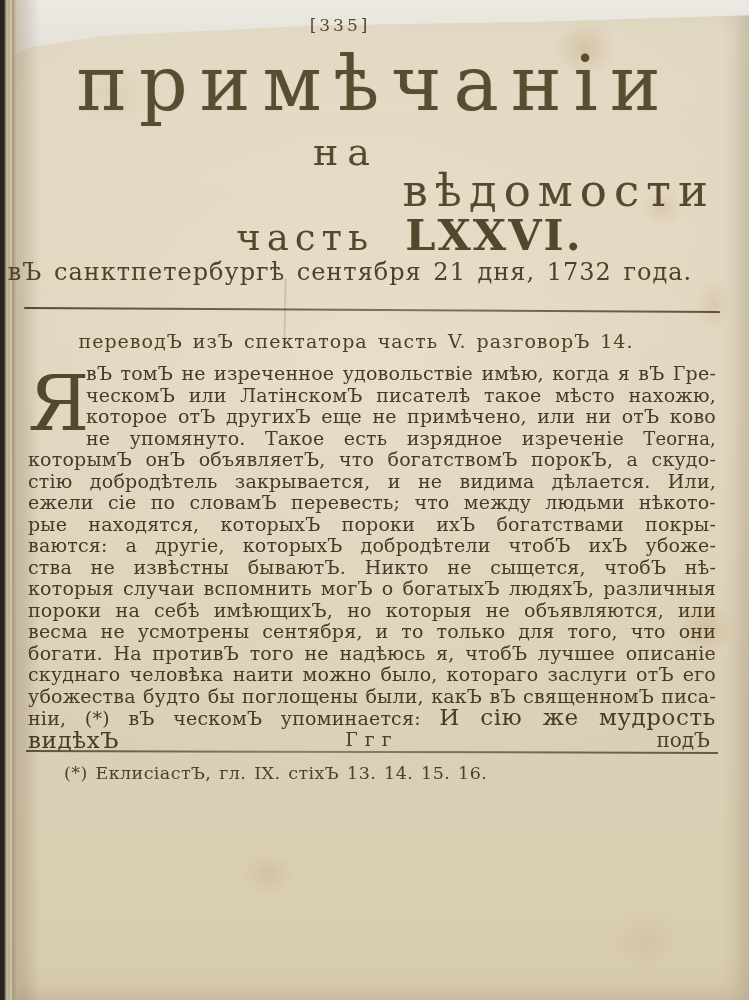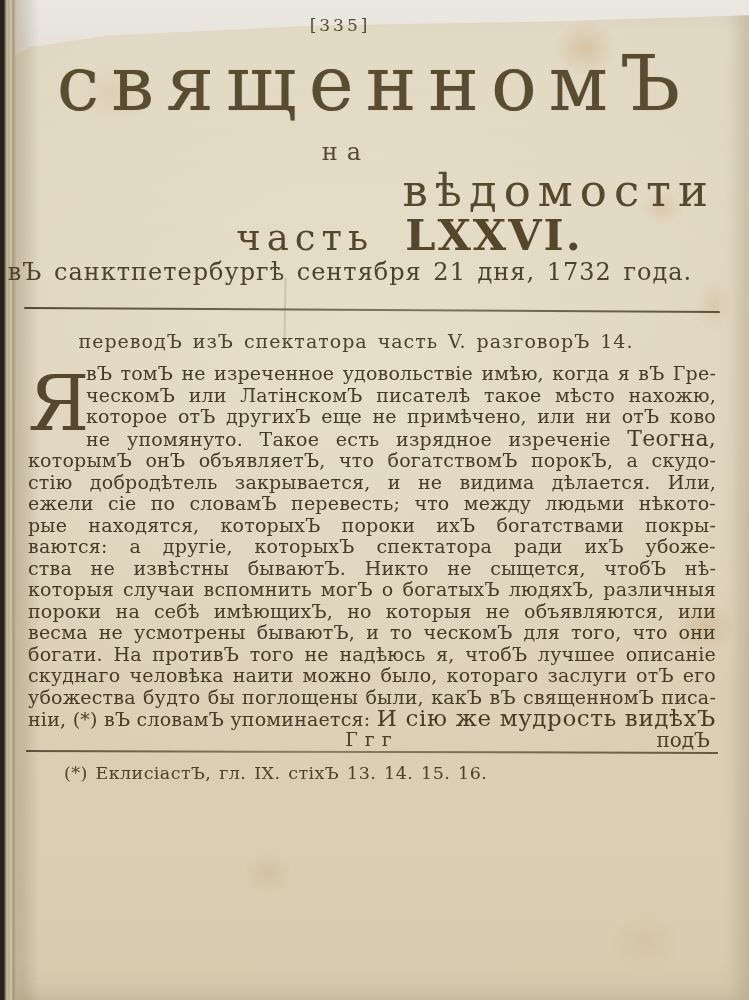--- a/index.html
+++ b/index.html
@@ -34,40 +34,40 @@
   .crease{position:absolute;left:284px;top:278px;width:2px;height:64px;
     background:rgba(100,85,60,.18);transform:rotate(1deg);}
   
   .ink{color:#4b4029;}
   .folio{position:absolute;left:0;top:15px;width:680px;text-align:center;
     font-size:17px;letter-spacing:3px;color:#564a31;}
   .title{position:absolute;left:0;top:44px;width:749px;text-align:center;
     font-size:76px;line-height:80px;letter-spacing:12px;color:#5a4c31;
     text-shadow:0 0 1px rgba(90,76,49,.35);}
   .sub-na{position:absolute;left:0;top:134px;width:692px;text-align:center;
-    font-size:24px;line-height:36px;letter-spacing:9px;color:#57492e;}
+    font-size:38px;line-height:36px;letter-spacing:9px;color:#57492e;}
   .sub-ved{position:absolute;left:0;top:168px;width:715px;text-align:right;
     font-size:45px;line-height:46px;letter-spacing:7px;color:#57492e;}
   .part-row{position:absolute;left:0;top:210px;width:749px;text-align:center;color:#55472c;margin-left:35px;}
   .part-label{font-size:37px;letter-spacing:6px;vertical-align:baseline;}
   .part-number{font-size:43px;font-weight:bold;letter-spacing:2px;margin-left:26px;}
   .dateline{position:absolute;left:0;top:258px;width:700px;text-align:center;
     font-size:24px;letter-spacing:1px;word-spacing:3px;color:#4e422a;}
   .rule-main{position:absolute;left:24px;top:309px;width:696px;height:2px;
     background:linear-gradient(90deg,rgba(70,60,40,.9),rgba(70,60,40,.65) 55%,rgba(70,60,40,.85));
     transform:rotate(.35deg);border-radius:1px;}
   .section-heading{position:absolute;left:0;top:330px;width:712px;text-align:center;
     font-size:19px;letter-spacing:1px;word-spacing:3px;color:#4c4129;}
   
   .bodytext{position:absolute;left:28px;top:363px;width:688px;
     font-size:19px;line-height:21.5px;color:#463b26;letter-spacing:.2px;}
   .dropcap{float:left;width:58px;height:86px;font-size:76px;line-height:82px;
     color:#55482e;text-align:left;}
   .line{text-align:justify;text-align-last:justify;}
-  .name-big{font-size:22px;}
+  .name-big{font-size:18px;}
   .quote-big{font-size:23px;letter-spacing:.6px;}
   .sig-row{position:absolute;left:28px;top:728px;width:688px;height:22px;
     font-size:19px;color:#4b4029;}
   .sig-mark{position:absolute;left:0;width:100%;text-align:center;letter-spacing:7px;}
   .catchword{position:absolute;right:6px;top:0;font-size:20px;}
   .rule-foot{position:absolute;left:26px;top:751px;width:692px;height:2px;
     background:linear-gradient(90deg,rgba(70,60,40,.85),rgba(70,60,40,.55) 40%,rgba(70,60,40,.8));
     transform:rotate(.15deg);}
   .footnote{position:absolute;left:64px;top:763px;width:620px;
     font-size:17.5px;color:#4c4129;letter-spacing:.4px;word-spacing:2px;}
@@ -76,21 +76,21 @@
 <body>
 
 <div class="stage">
   <div class="paper"></div>
   <div class="top-edge"></div>
   <div class="gutter"></div>
   <div class="crease"></div>
 
   <div class="folio ink">[335]</div>
 
-  <div class="title">священномЪ</div>
+  <div class="title">примѣчанiи</div>
 
   <div class="sub-na">на</div>
 
   <div class="sub-ved">вѣдомости</div>
 
   <div class="part-row">
     <span class="part-label">часть</span>
     <span class="part-number">LXXVI.</span>
   </div>
 
@@ -103,29 +103,29 @@
   <div class="bodytext">
     <div class="dropcap">Я</div>
     <div class="line">вЪ томЪ не изреченное удовольствiе имѣю, когда я вЪ Гре-</div>
     <div class="line">ческомЪ или ЛатiнскомЪ писателѣ такое мѣсто нахожю,</div>
     <div class="line">которое отЪ другихЪ еще не примѣчено, или ни отЪ ково</div>
     <div class="line"><span>не упомянуто. Такое есть изрядное изреченiе </span><span class="name-big">Теогна,</span></div>
     <div class="line">которымЪ онЪ объявляетЪ, что богатствомЪ порокЪ, а скудо-</div>
     <div class="line">стiю добродѣтель закрывается, и не видима дѣлается. Или,</div>
     <div class="line">ежели сiе по словамЪ перевесть; что между людьми нѣкото-</div>
     <div class="line">рые находятся, которыхЪ пороки ихЪ богатствами покры-</div>
-    <div class="line">ваются: а другiе, которыхЪ спектатора ради ихЪ убоже-</div>
+    <div class="line">ваются: а другiе, которыхЪ добродѣтели чтобЪ ихЪ убоже-</div>
     <div class="line">ства не извѣстны бываютЪ. Никто не сыщется, чтобЪ нѣ-</div>
     <div class="line">которыя случаи вспомнить могЪ о богатыхЪ людяхЪ, различныя</div>
     <div class="line">пороки на себѣ имѣющихЪ, но которыя не объявляются, или</div>
-    <div class="line">весма не усмотрены бываютЪ, и то ческомЪ для того, что они</div>
+    <div class="line">весма не усмотрены сентября, и то только для того, что они</div>
     <div class="line">богати. На противЪ того не надѣюсь я, чтобЪ лучшее описанiе</div>
     <div class="line">скуднаго человѣка наити можно было, котораго заслуги отЪ его</div>
     <div class="line">убожества будто бы поглощены были, какЪ вЪ священномЪ писа-</div>
-    <div class="line"><span>нiи, (*) вЪ словамЪ упоминается: </span><span class="quote-big">И сiю же мудрость видѣхЪ</span></div>
+    <div class="line"><span>нiи, (*) вЪ ческомЪ упоминается: </span><span class="quote-big">И сiю же мудрость видѣхЪ</span></div>
   </div>
 
   <div class="sig-row">
     <span class="sig-mark">Ггг</span>
     <span class="catchword">подЪ</span>
   </div>
 
   <div class="rule-foot"></div>
 
   <div class="footnote">(*) ЕклисiастЪ, гл. IX. стiхЪ 13. 14. 15. 16.</div>

